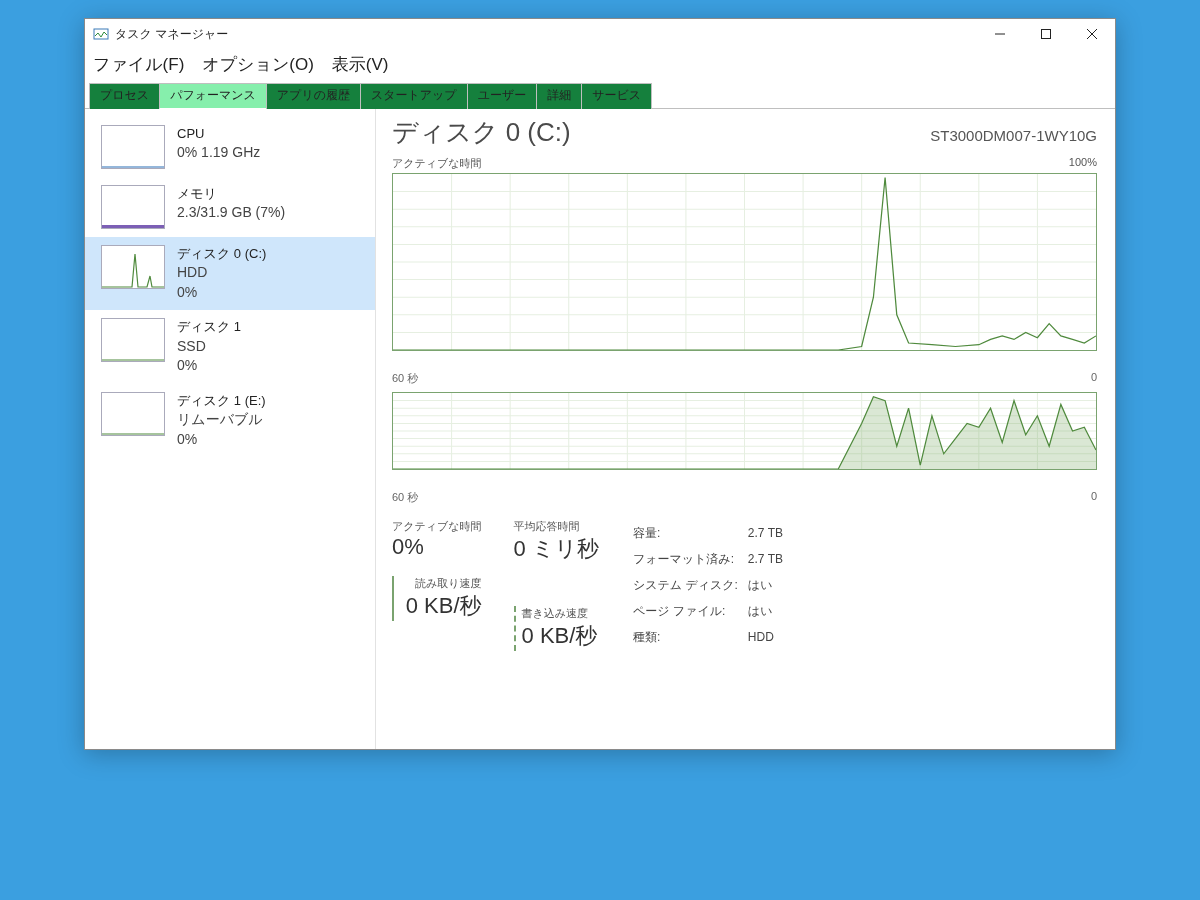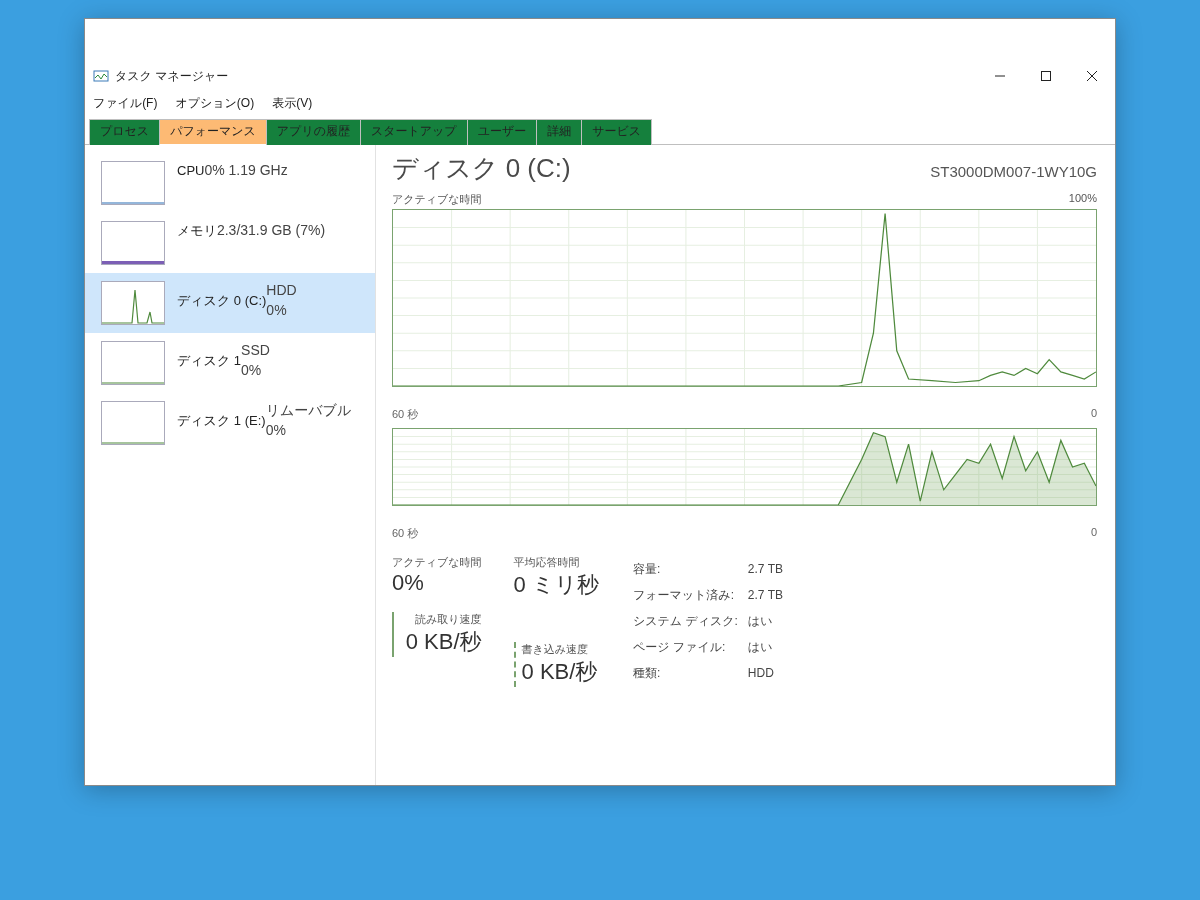--- a/index.html
+++ b/index.html
@@ -1,34 +1,34 @@
 <!DOCTYPE html>
 <html><head>
 <meta charset="utf-8">
 <style>
 html,body{margin:0;padding:0;height:100%;font-family:"Yu Gothic UI","Meiryo",sans-serif;font-size:12px;color:#222;}
 body{background:#3b9fe0;display:flex;align-items:flex-start;justify-content:center;}
 .window{width:1030px;margin-top:18px;background:#fff;border:1px solid #8a8a8a;box-shadow:0 4px 24px rgba(0,0,0,.25);}
-.titlebar{height:30px;display:flex;align-items:center;padding:0 0 0 8px;margin-top:42px;}
+.titlebar{height:30px;display:flex;align-items:center;padding:0 0 0 8px;}
 .titlebar .icon{width:16px;height:16px;margin-right:6px;display:inline-flex;align-items:center;justify-content:center;}
 .titlebar .title{flex:1;font-size:12px;}
 .winbtns{display:flex;height:100%;}
 .winbtn{width:46px;display:flex;align-items:center;justify-content:center;color:#222;}
-.menubar{padding:2px 6px 4px 6px;display:flex;gap:14px;font-size:12px;}
+.menubar{padding:2px 6px 4px 6px;display:flex;gap:14px;font-size:17px;}
 .menubar .mitem{padding:2px 2px;}
 .tabs{display:flex;border-bottom:1px solid #bfbfbf;padding:0 4px;}
 .tab{padding:3px 10px 4px 10px;border:1px solid #bfbfbf;border-bottom:none;margin-right:-1px;background:#15803d;font-size:12px;position:relative;top:1px;}
-.tab.active{background:#fdba74;border-bottom:1px solid #fff;}
+.tab.active{background:#86efac;border-bottom:1px solid #fff;}
 .body{display:flex;min-height:640px;}
 .sidebar{width:290px;padding:8px 0;}
 .side-item{display:flex;align-items:flex-start;padding:8px 10px 8px 16px;gap:12px;}
 .side-item.selected{background:#cfe6fb;}
 .thumb{width:62px;height:42px;border:1px solid #aab;background:#fff;position:relative;overflow:hidden;}
 .thumb svg{position:absolute;inset:0;}
-.side-text{display:flex;flex-direction:row;line-height:1.4;align-items:center;}
+.side-text{display:flex;flex-direction:column;line-height:1.4;}
 .side-title{font-size:13px;}
 .side-sub{font-size:14px;color:#444;}
 .main{flex:1;padding:6px 18px 10px 16px;border-left:1px solid #e2e2e2;display:flex;flex-direction:column;}
 .main-head{display:flex;align-items:baseline;justify-content:space-between;}
 .main-title{font-size:26px;font-weight:400;color:#4a4a4a;}
 .main-model{font-size:15px;color:#555;}
 .chart-block{margin-top:6px;}
 .chart-label-row{display:flex;justify-content:space-between;font-size:11px;color:#555;margin-bottom:2px;}
 .chart-box{border:1px solid #7aa36f;background:#fff;position:relative;height:176px;}
 .chart-box.small{height:76px;}

